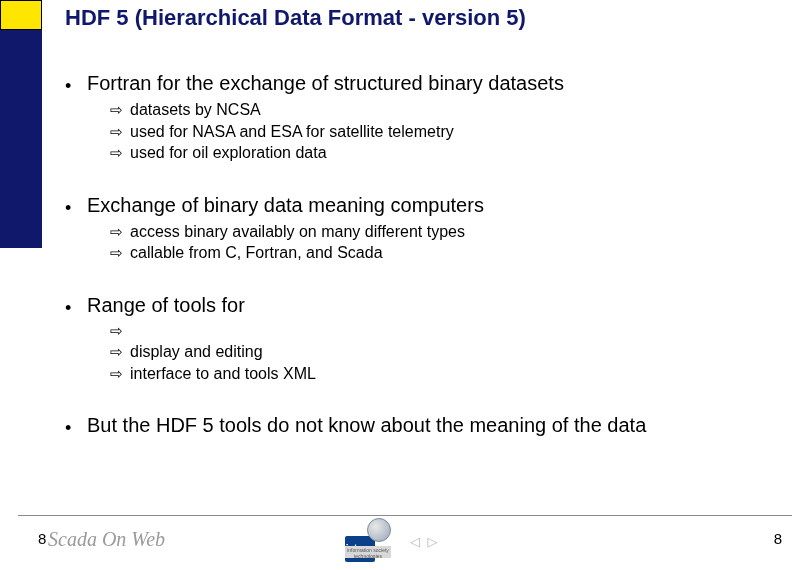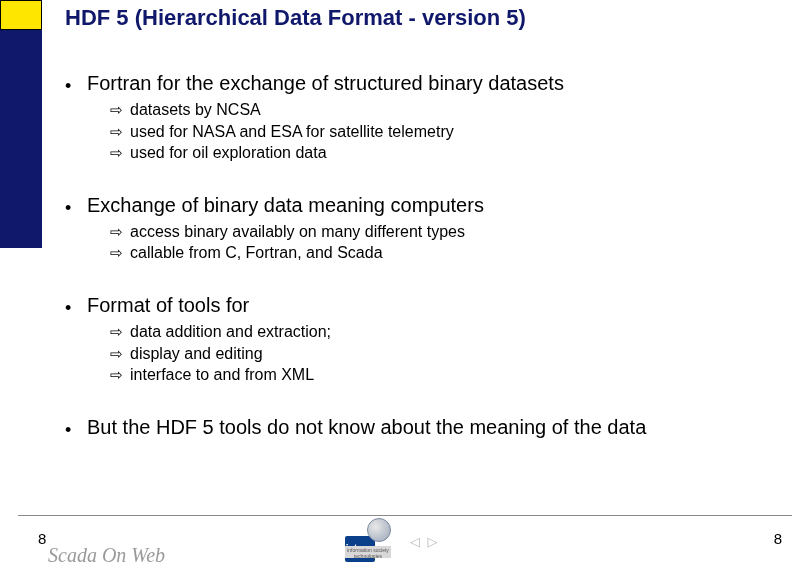--- a/index.html
+++ b/index.html
@@ -99,21 +99,20 @@
     color: #000;
   }
   .brand-left {
     position: absolute;
     left: 48px;
     top: 528px;
     font-family: "Brush Script MT", cursive;
     font-style: italic;
     font-size: 20px;
     color: #9a9a9a;
-    margin-top: 16px;
   }
   .ist-logo {
     position: absolute;
     left: 345px;
     top: 520px;
     width: 54px;
     height: 40px;
   }
   .ist-box {
     position: absolute;
@@ -202,34 +201,33 @@
       <span>access binary availably on many different types</span>
     </div>
     <div class="sub-item">
       <span class="arrow">⇨</span>
       <span>callable from C, Fortran, and Scada</span>
     </div>
   </div>
 
   <div class="main-point">
     <span class="dot">•</span>
-    <span>Format of tools for</span>
+    <span>Range of tools for</span>
   </div>
   <div class="sub-list">
     <div class="sub-item">
       <span class="arrow">⇨</span>
-      <span>data addition and extraction;</span>
     </div>
     <div class="sub-item">
       <span class="arrow">⇨</span>
       <span>display and editing</span>
     </div>
     <div class="sub-item">
       <span class="arrow">⇨</span>
-      <span>interface to and from  XML</span>
+      <span>interface to and tools  XML</span>
     </div>
   </div>
 
   <div class="main-point">
     <span class="dot">•</span>
     <span>But the HDF 5 tools do not know about the meaning of the data</span>
   </div>
 
 </div>
 

